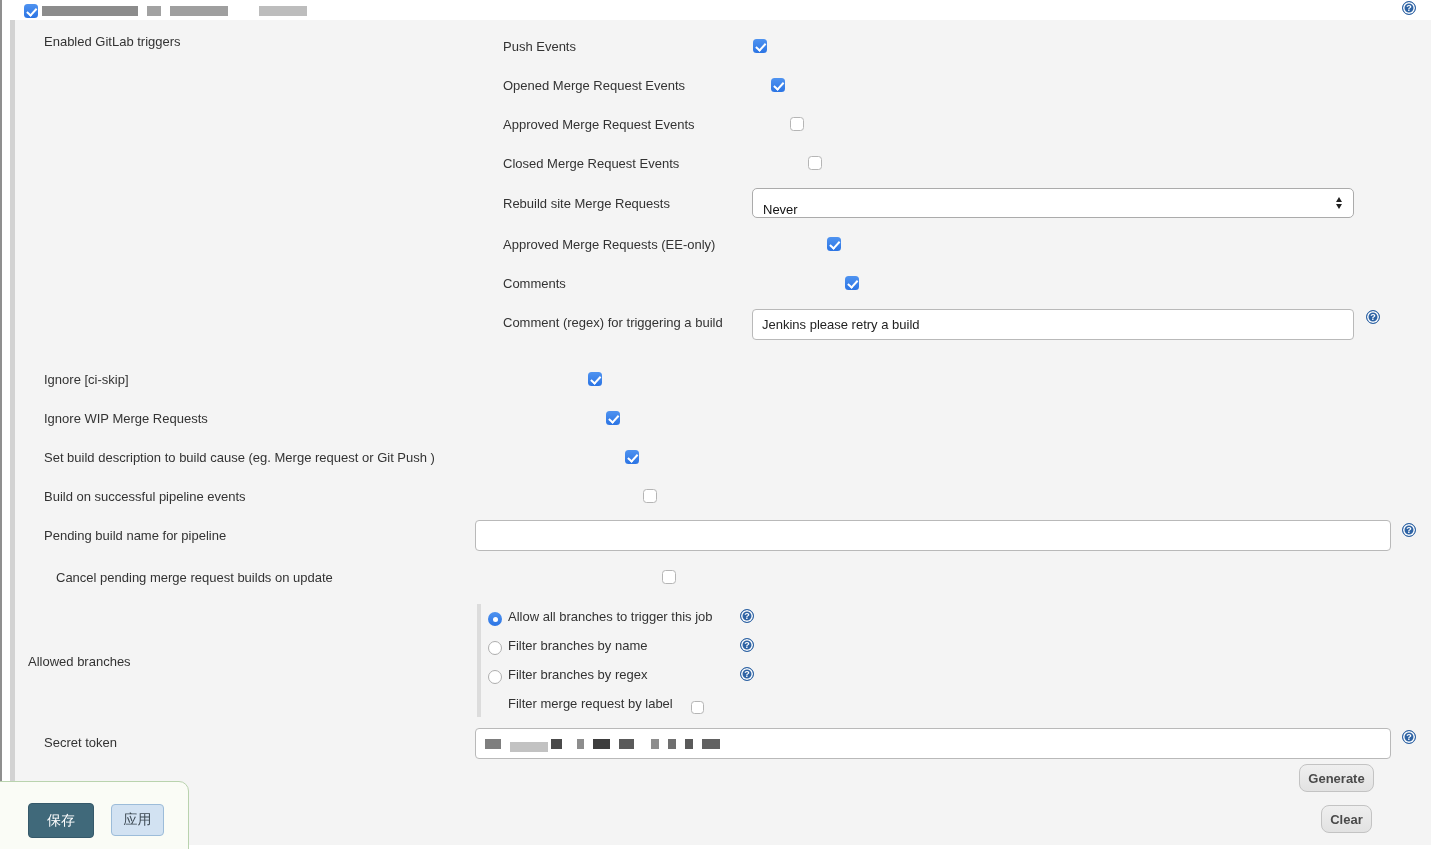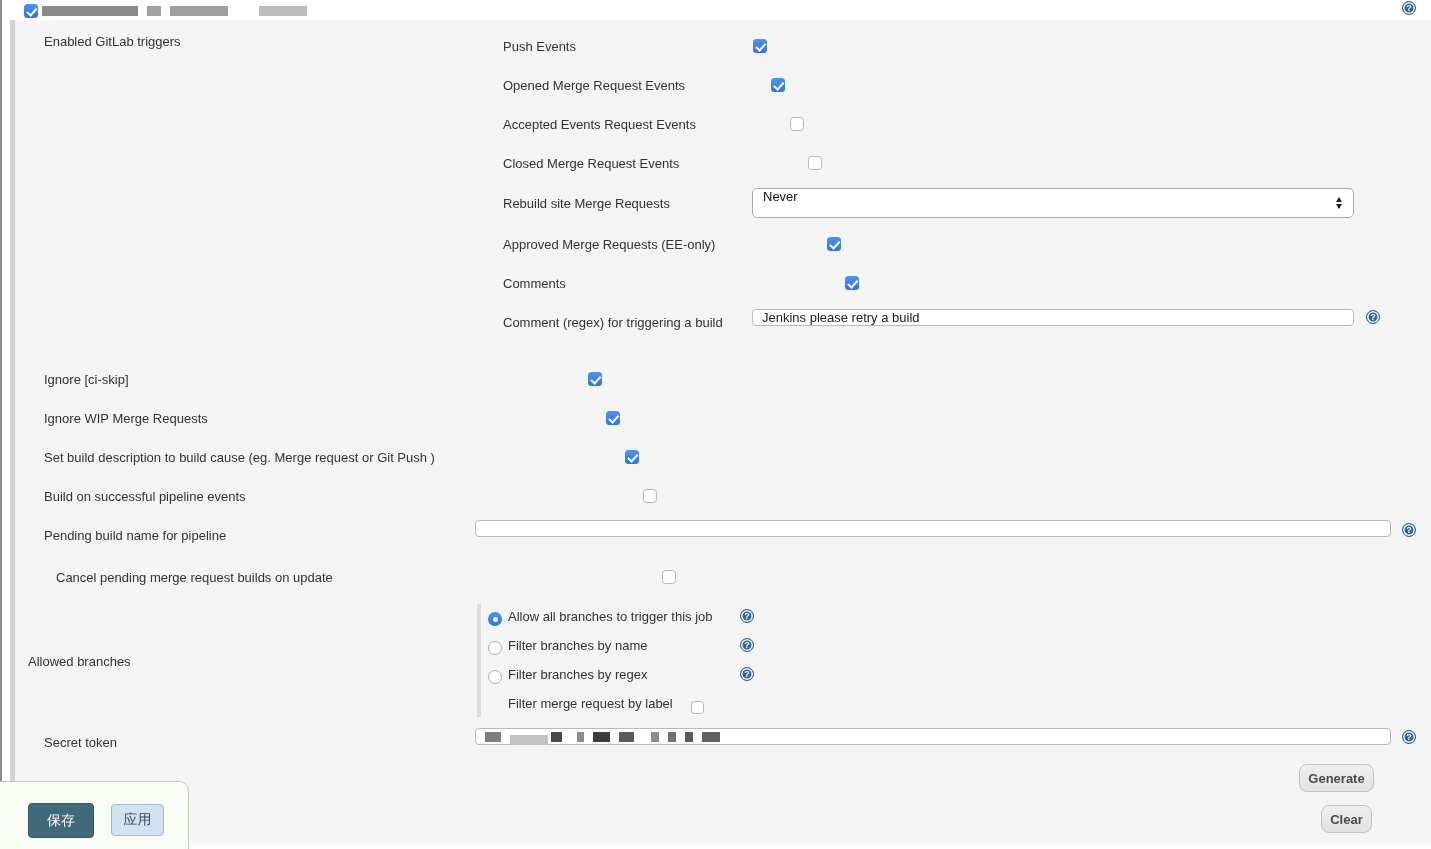--- a/index.html
+++ b/index.html
@@ -33,27 +33,27 @@
   .radio.on::after { content:""; position:absolute; left:4.5px; top:4.5px; width:5px; height:5px;
                      border-radius:50%; background:#fff; }
   .radio.off { background:#fff; border:1px solid #aeaeae; }
 
   
   .help { width:14px; height:14px; border-radius:50%; background:#2e63a4; border:1px solid #2e63a4;
           box-shadow: inset 0 0 0 1.5px #ffffff; color:#ffffff; font-size:9px; font-weight:bold;
           display:flex; align-items:center; justify-content:center; cursor:pointer; }
 
   
-  .tinput { background:#fff; border:1px solid #b9b9b9; border-radius:4px; height:17px;
+  .tinput { background:#fff; border:1px solid #b9b9b9; border-radius:4px; height:31px;
             font-size:13px; color:#222; padding:0 9px; font-family:"Liberation Sans", sans-serif;
             outline:none; }
 
   
   .select { background:#fff; border:1px solid #ababab; border-radius:5px; height:30px;
-            display:flex; align-items:flex-start; padding:0 26px 0 10px; font-size:13px; color:#111;
+            display:flex; align-items:flex-end; padding:0 26px 0 10px; font-size:13px; color:#111;
             cursor:pointer; position:absolute; }
   .select .arrows { position:absolute; right:11px; top:8px; display:flex; flex-direction:column; gap:2px; }
   .select .arrows .up { width:0; height:0; border-left:3.5px solid transparent;
                         border-right:3.5px solid transparent; border-bottom:5px solid #222; }
   .select .arrows .dn { width:0; height:0; border-left:3.5px solid transparent;
                         border-right:3.5px solid transparent; border-top:5px solid #222; }
 
   
   .gbtn { background:linear-gradient(#efefef,#e2e2e2); border:1px solid #c3c3c3; border-radius:8px;
           color:#4a4a4a; font-size:13px; font-weight:bold; cursor:pointer;
@@ -101,21 +101,21 @@
 
 
 <div class="abs lbl" style="left:44px; top:34px;">Enabled GitLab triggers</div>
 
 <div class="abs lbl" style="left:503px; top:39px;">Push Events</div>
 <span class="cb abs on" style="left:753px; top:39px;"></span>
 
 <div class="abs lbl" style="left:503px; top:78px;">Opened Merge Request Events</div>
 <span class="cb abs on" style="left:753px; top:78px;"></span>
 
-<div class="abs lbl" style="left:503px; top:117px;">Accepted Events Request Events</div>
+<div class="abs lbl" style="left:503px; top:117px;">Approved Merge Request Events</div>
 <span class="cb abs off" style="left:753px; top:117px;"></span>
 
 <div class="abs lbl" style="left:503px; top:156px;">Closed Merge Request Events</div>
 <span class="cb abs off" style="left:753px; top:156px;"></span>
 
 <div class="abs lbl" style="left:503px; top:196px;">Rebuild site Merge Requests</div>
 <div class="select" style="left:752px; top:188px; width:602px;">
   <span>Never</span>
   <span class="arrows">
       <span class="up"></span>

